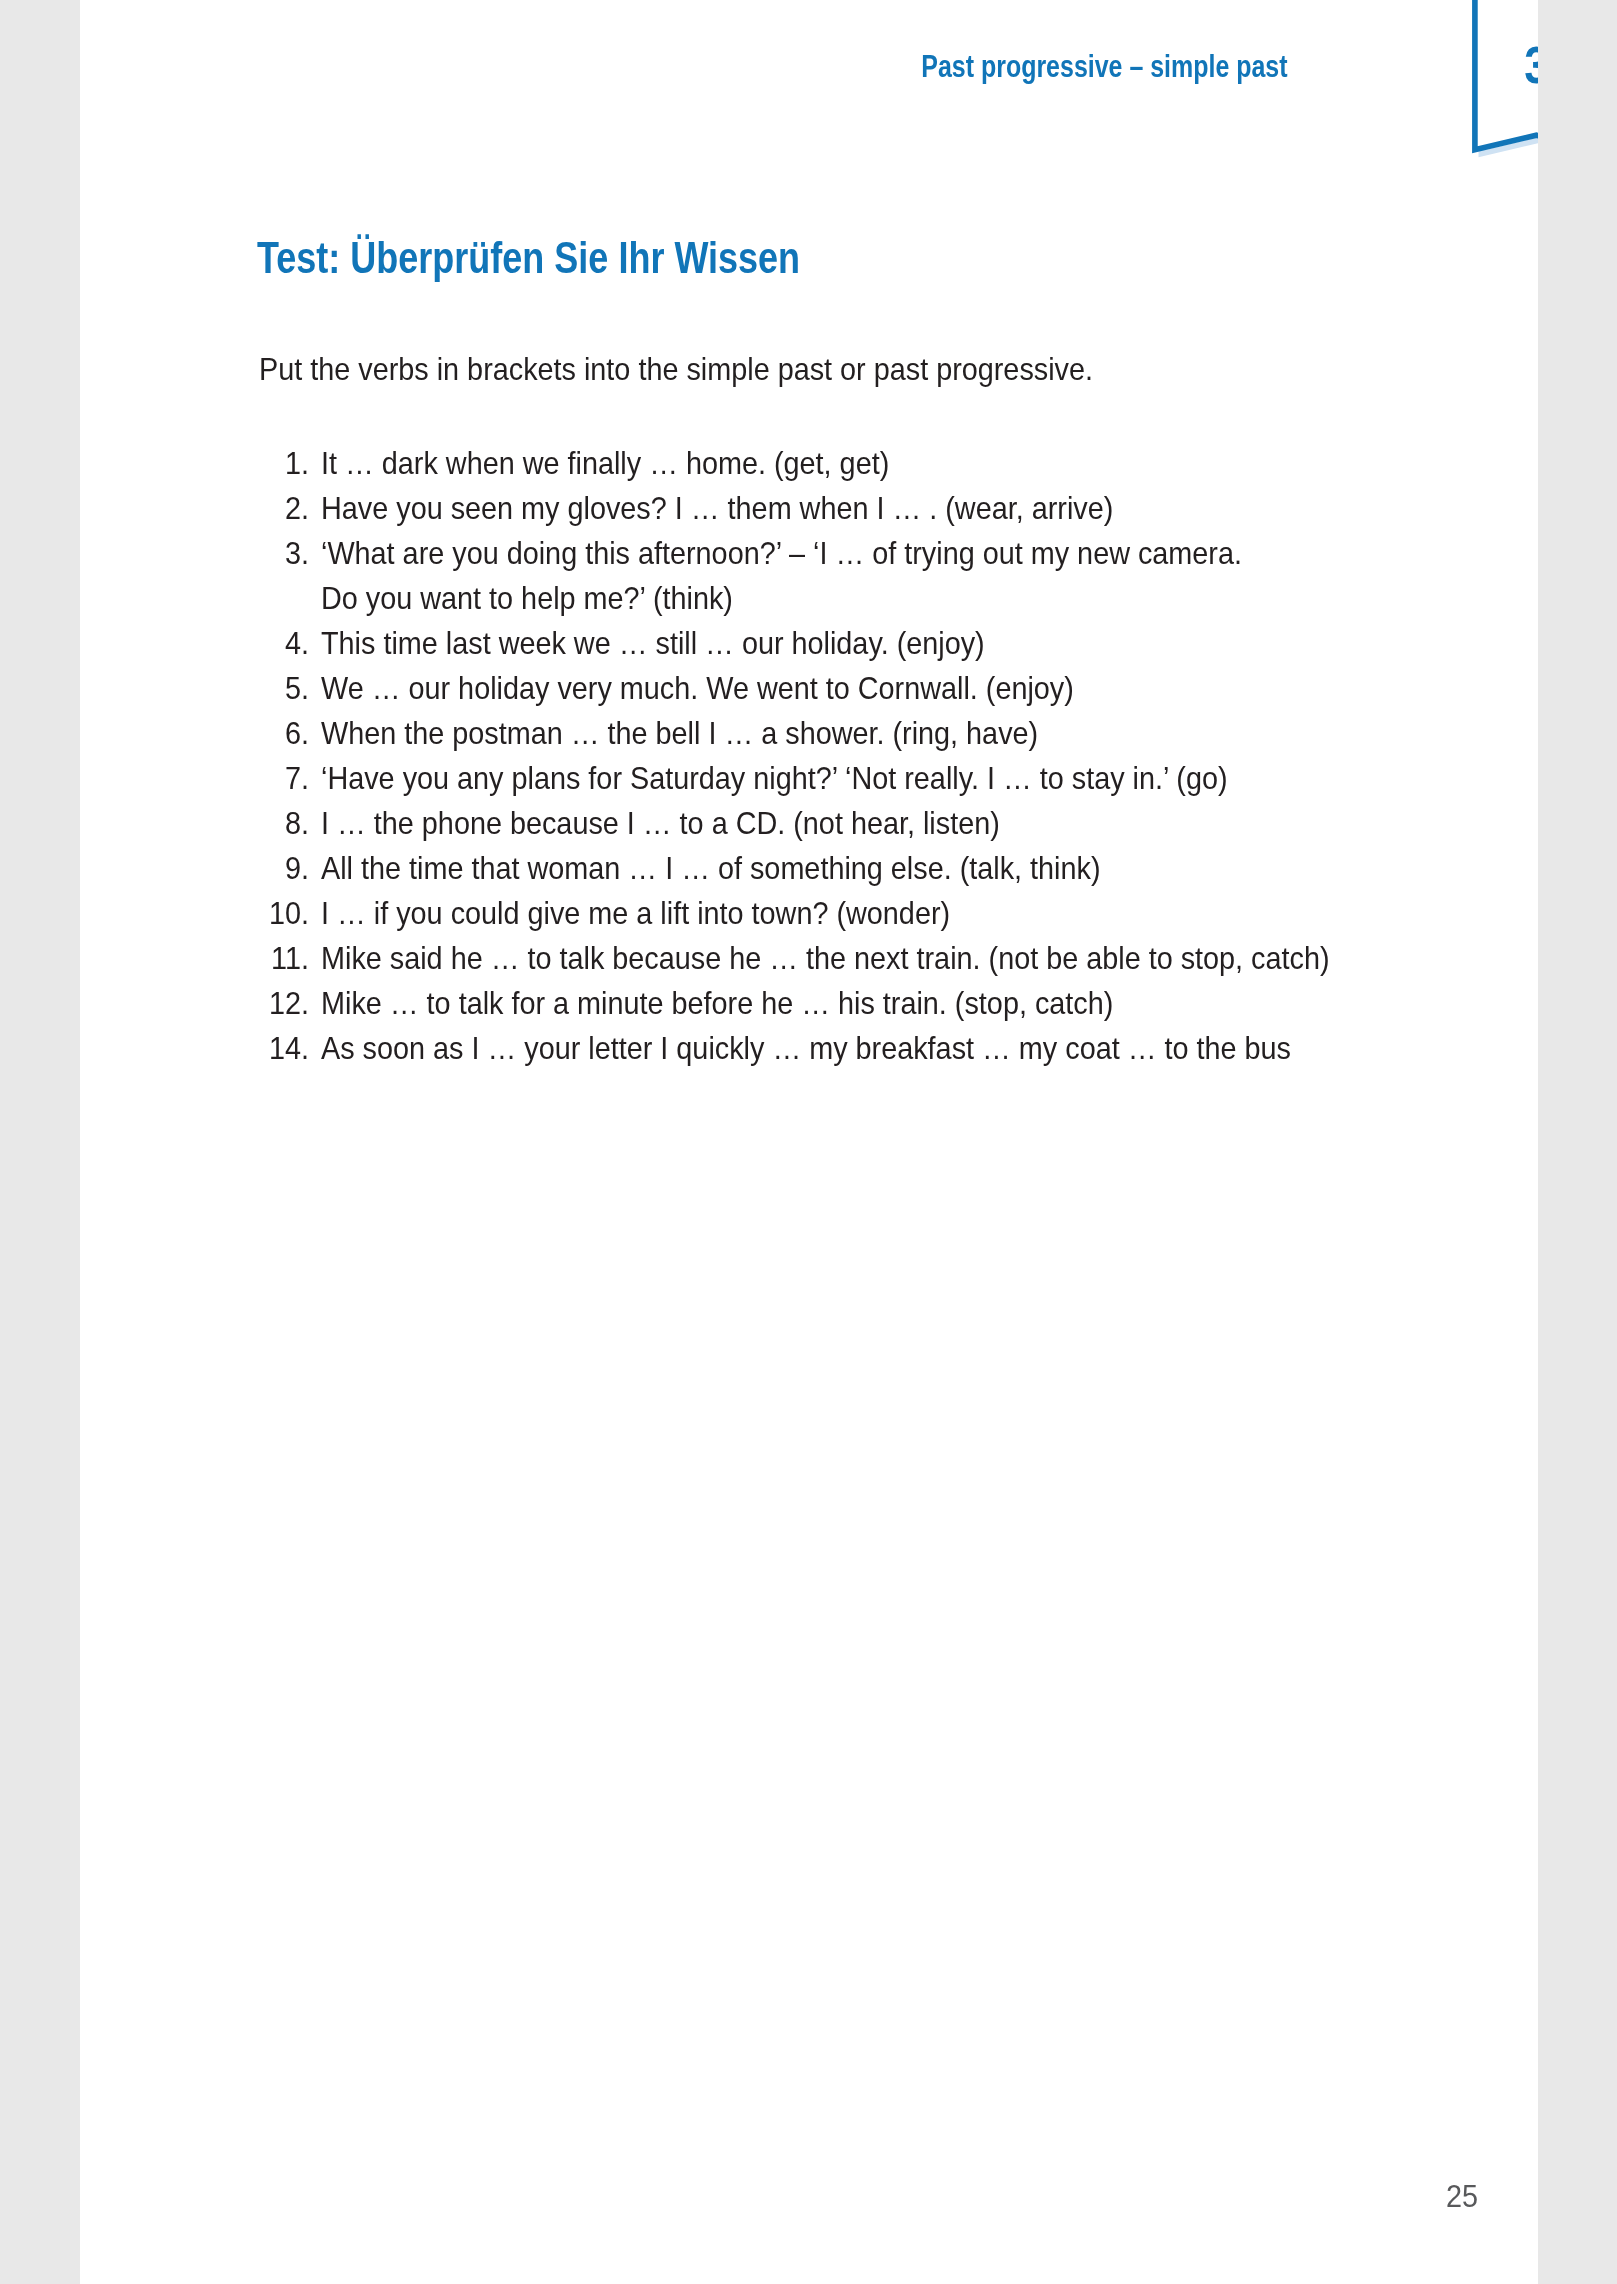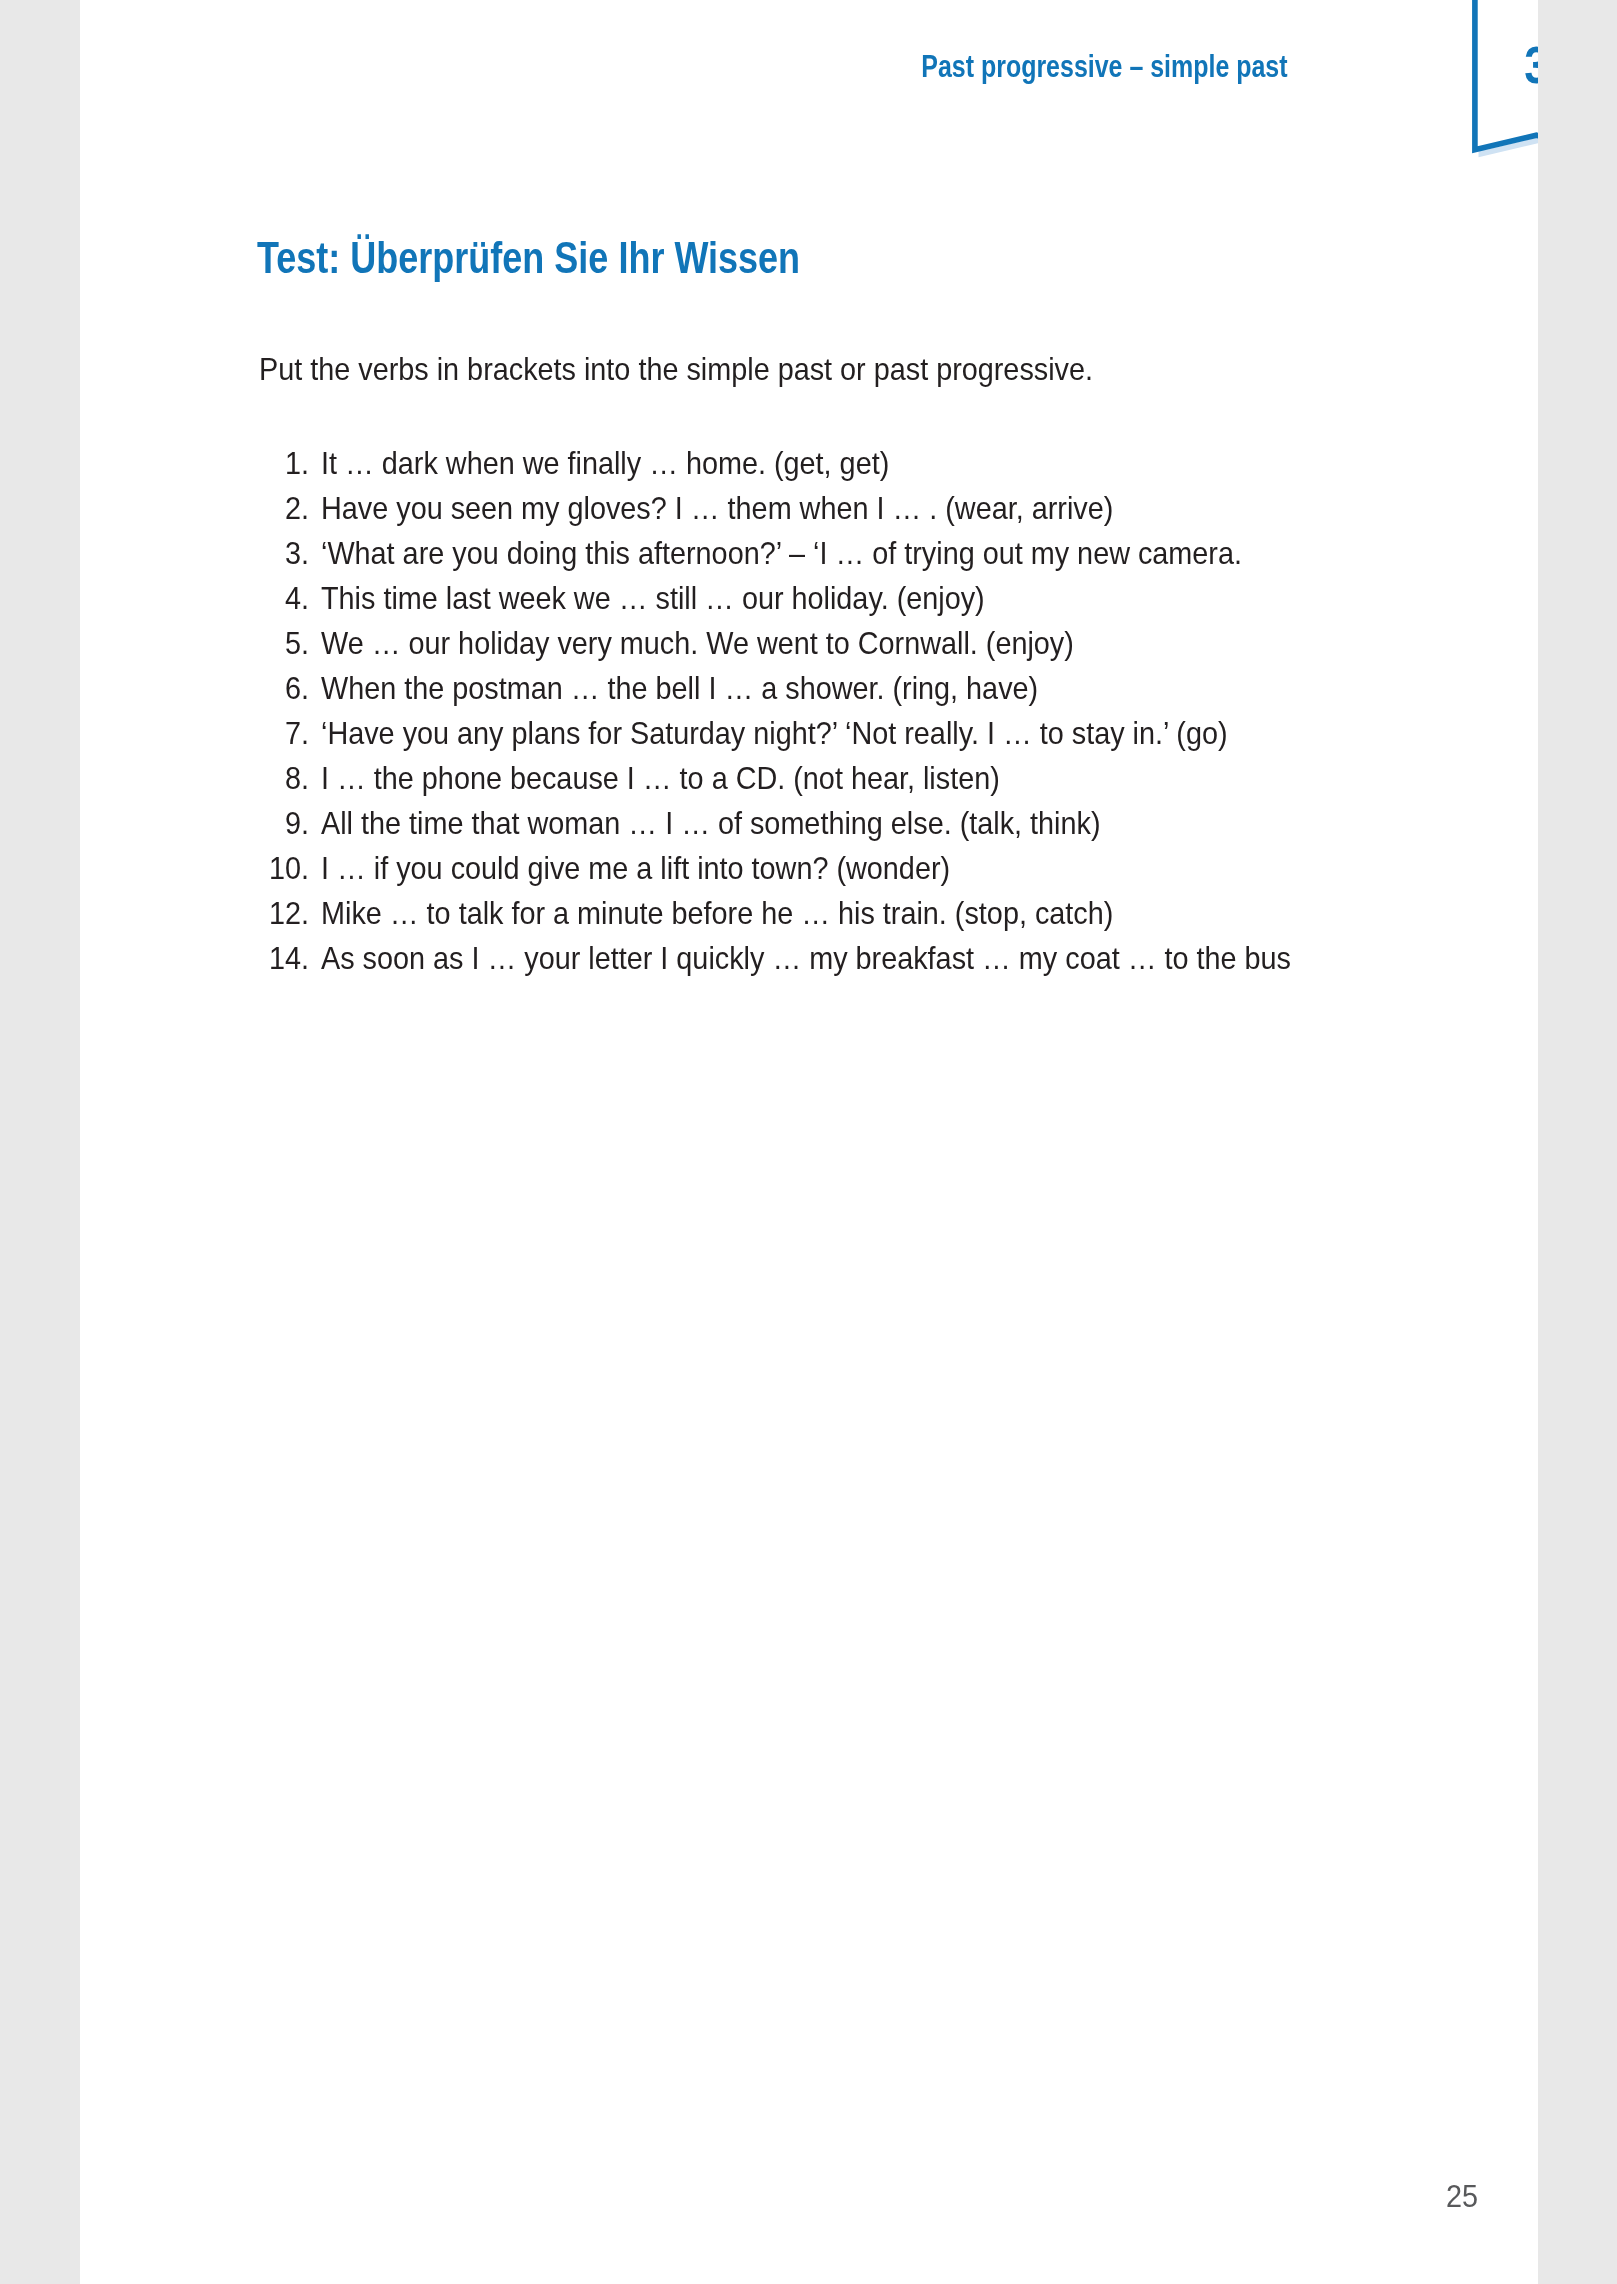--- a/index.html
+++ b/index.html
@@ -131,20 +131,24 @@
       </div>
       <div class="row">
         <span class="num">2.</span>
         <span class="txt">Have you seen my gloves? I … them when I … . (wear, arrive)</span>
       </div>
       <div class="row">
         <span class="num">3.</span>
         <span class="txt">‘What are you doing this afternoon?’ – ‘I … of trying out my new camera.</span>
       </div>
       <div class="row">
+        <span class="num"></span>
+        <span class="txt">Do you want to help me?’ (think)</span>
+      </div>
+      <div class="row">
         <span class="num">4.</span>
         <span class="txt">This time last week we … still … our holiday. (enjoy)</span>
       </div>
       <div class="row">
         <span class="num">5.</span>
         <span class="txt">We … our holiday very much. We went to Cornwall. (enjoy)</span>
       </div>
       <div class="row">
         <span class="num">6.</span>
         <span class="txt">When the postman … the bell I … a shower. (ring, have)</span>
@@ -159,20 +163,24 @@
       </div>
       <div class="row">
         <span class="num">9.</span>
         <span class="txt">All the time that woman … I … of something else. (talk, think)</span>
       </div>
       <div class="row">
         <span class="num">10.</span>
         <span class="txt">I … if you could give me a lift into town? (wonder)</span>
       </div>
       <div class="row">
+        <span class="num">11.</span>
+        <span class="txt">Mike said he … to talk because he … the next train. (not be able to stop, catch)</span>
+      </div>
+      <div class="row">
         <span class="num">12.</span>
         <span class="txt">Mike … to talk for a minute before he … his train. (stop, catch)</span>
       </div>
       <div class="row">
         <span class="num">14.</span>
         <span class="txt">As soon as I … your letter I quickly … my breakfast … my coat … to the bus</span>
       </div>
     </div>
 
   <div class="page-number">25</div>

